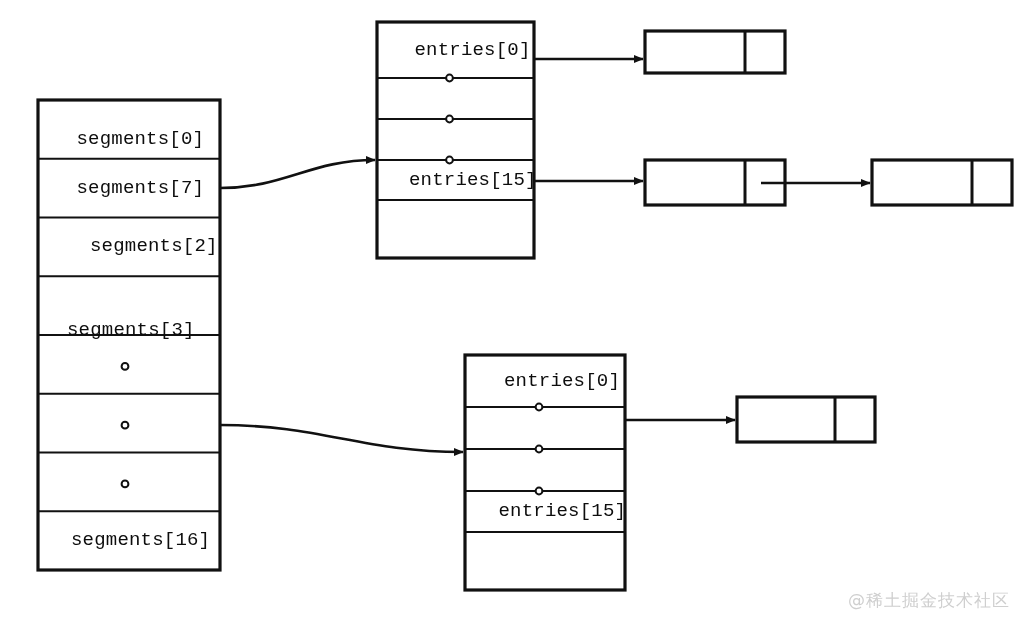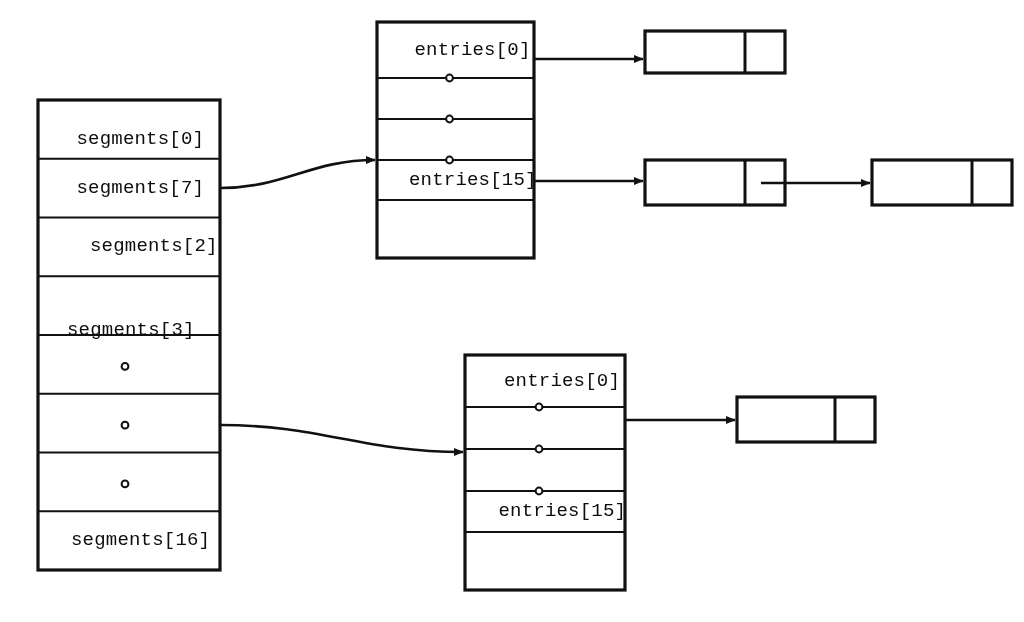--- a/index.html
+++ b/index.html
@@ -124,14 +124,15 @@
       <div class="cell-label" style="left: 76.5px; top: 178.625px; visibility: visible;">segments[7]</div>
       <div class="cell-label" style="left: 90px; top: 237.375px; visibility: visible;">segments[2]</div>
       <div class="cell-label" style="left: 67px; top: 296.125px; visibility: visible; margin-top: 25px;">segments[3]</div>
       <div class="cell-label" style="left: 71px; top: 531.125px; visibility: visible;">segments[16]</div>
       <div class="cell-label" style="left: 414.5px; top: 40.5px; visibility: visible;">entries[0]</div>
       <div class="cell-label" style="left: 409px; top: 170.5px; visibility: visible;">entries[15]</div>
       <div class="cell-label" style="left: 504px; top: 371.5px; visibility: visible;">entries[0]</div>
       <div class="cell-label" style="left: 498.5px; top: 502px; visibility: visible;">entries[15]</div>
     </div>
 
+  <div class="watermark">@稀土掘金技术社区</div>
 
 </div>
 
 </body></html>

